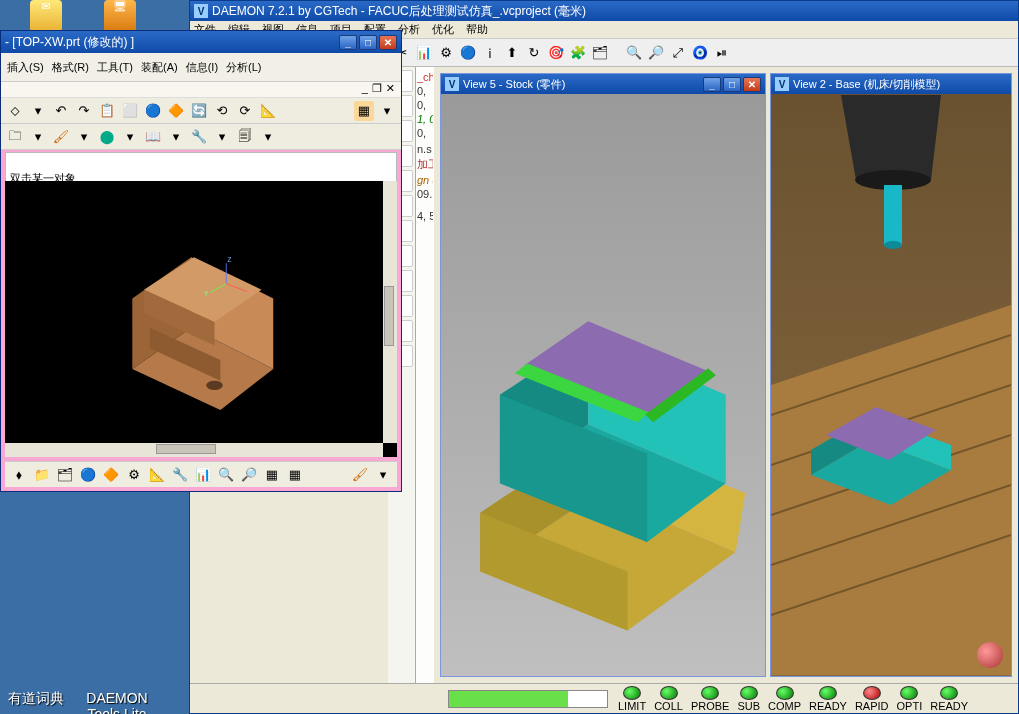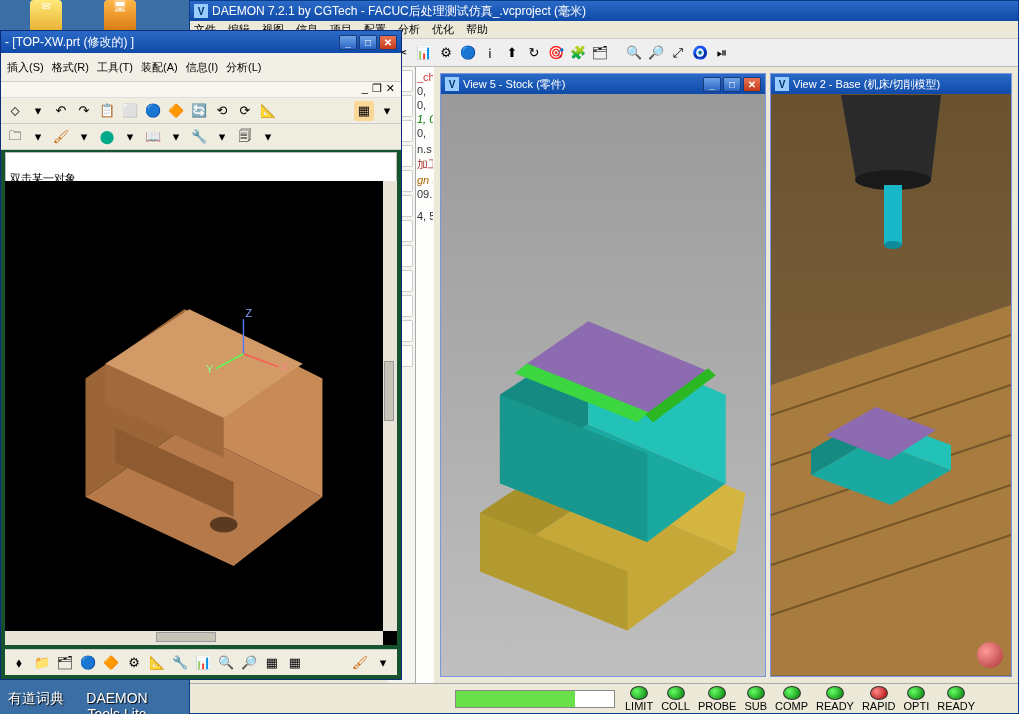--- a/index.html
+++ b/index.html
@@ -29,29 +29,29 @@
 .vc-view { flex:1; border:1px solid #7a96df; display:flex; flex-direction:column; position:relative;}
 .vc-view-title { height:20px; background:linear-gradient(#2a6ac6,#0f4aa8); color:white; display:flex; align-items:center; padding:0 4px;}
 .vc-view-title .ico { width:14px;height:14px;background:#9cf;margin-right:4px;display:flex;align-items:center;justify-content:center;font-weight:bold;color:#036;font-size:10px;}
 .vc-view-title .ttl{flex:1;font-size:11px;}
 .winbtn { width:18px;height:15px;background:linear-gradient(#6fa3e8,#2a64c4);border:1px solid #1a3a7a;margin-left:2px;display:flex;align-items:center;justify-content:center;color:white;font-size:10px;font-weight:bold; border-radius:2px;}
 .winbtn.cls { background:linear-gradient(#e87656,#c43a1a);}
 .vc-canvas { flex:1; background:linear-gradient(#9a9a9a,#bfbfbf); position:relative; overflow:hidden;}
 .vc-canvas.view2 { background:linear-gradient(#6a5230,#8a6a40);}
 
 
-.vc-status { position:absolute; bottom:0; left:0; right:0; height:30px; background:#ece9d8; border-top:1px solid #aaa; display:flex; align-items:center; padding:2px 11px; gap:10px;}
+.vc-status { position:absolute; bottom:0; left:0; right:0; height:30px; background:#ece9d8; border-top:1px solid #aaa; display:flex; align-items:center; padding:2px 4px; gap:10px;}
 .progress { width:160px; height:18px; border:1px solid #888; background:#fff;}
 .progress .fill { width:75%; height:100%; background:#69e04a;}
 .status-led { display:flex; flex-direction:column; align-items:center; font-size:8px;}
 .led { width:18px; height:14px; border-radius:50% / 50%; background:radial-gradient(circle at 35% 35%, #6f6, #070); border:1px solid #333;}
 .led.red { background:radial-gradient(circle at 35% 35%, #f88, #a00);}
 
 
-.cad { position:absolute; left:0; top:30px; width:402px; height:650px; background:#14532d; border:1px solid #0a2c7a;}
+.cad { position:absolute; left:0; top:30px; width:402px; height:462px; background:#f9a8d4; border:1px solid #0a2c7a;}
 .cad .titlebar { height:22px; background:linear-gradient(#2a6ac6,#0f4aa8); color:white; display:flex; align-items:center; padding:0 4px;}
 .cad .titlebar .ttl{flex:1;font-size:12px;}
 .cad-menubar { height:18px; background:#f2f0e6; display:flex; gap:8px; padding:14px 6px; align-items:center; border-bottom:1px solid #ccc;}
 .cad-subbar { height:16px; background:#f8f6ee; border-bottom:1px solid #ddd; display:flex; justify-content:flex-end; padding:0 6px; gap:4px;}
 .cad-tb { height:26px; background:#efece0; border-bottom:1px solid #ccc; display:flex; align-items:center; gap:3px; padding:0 4px;}
 .cad-prompt { height:18px; background:#fff; border:1px solid #bbb; margin:2px 4px; padding:18px 4px; font-size:11px;}
 .cad-view { position:absolute; top:150px; left:4px; right:4px; bottom:34px; background:#000; overflow:hidden;}
 .cad-bottom-tb { position:absolute; bottom:4px; left:4px; right:4px; height:26px; background:#efece0; border-top:1px solid #ccc; display:flex; align-items:center; gap:3px; padding:0 4px;}
 
 .scroll-track { position:absolute; background:#e8e5d8; }

